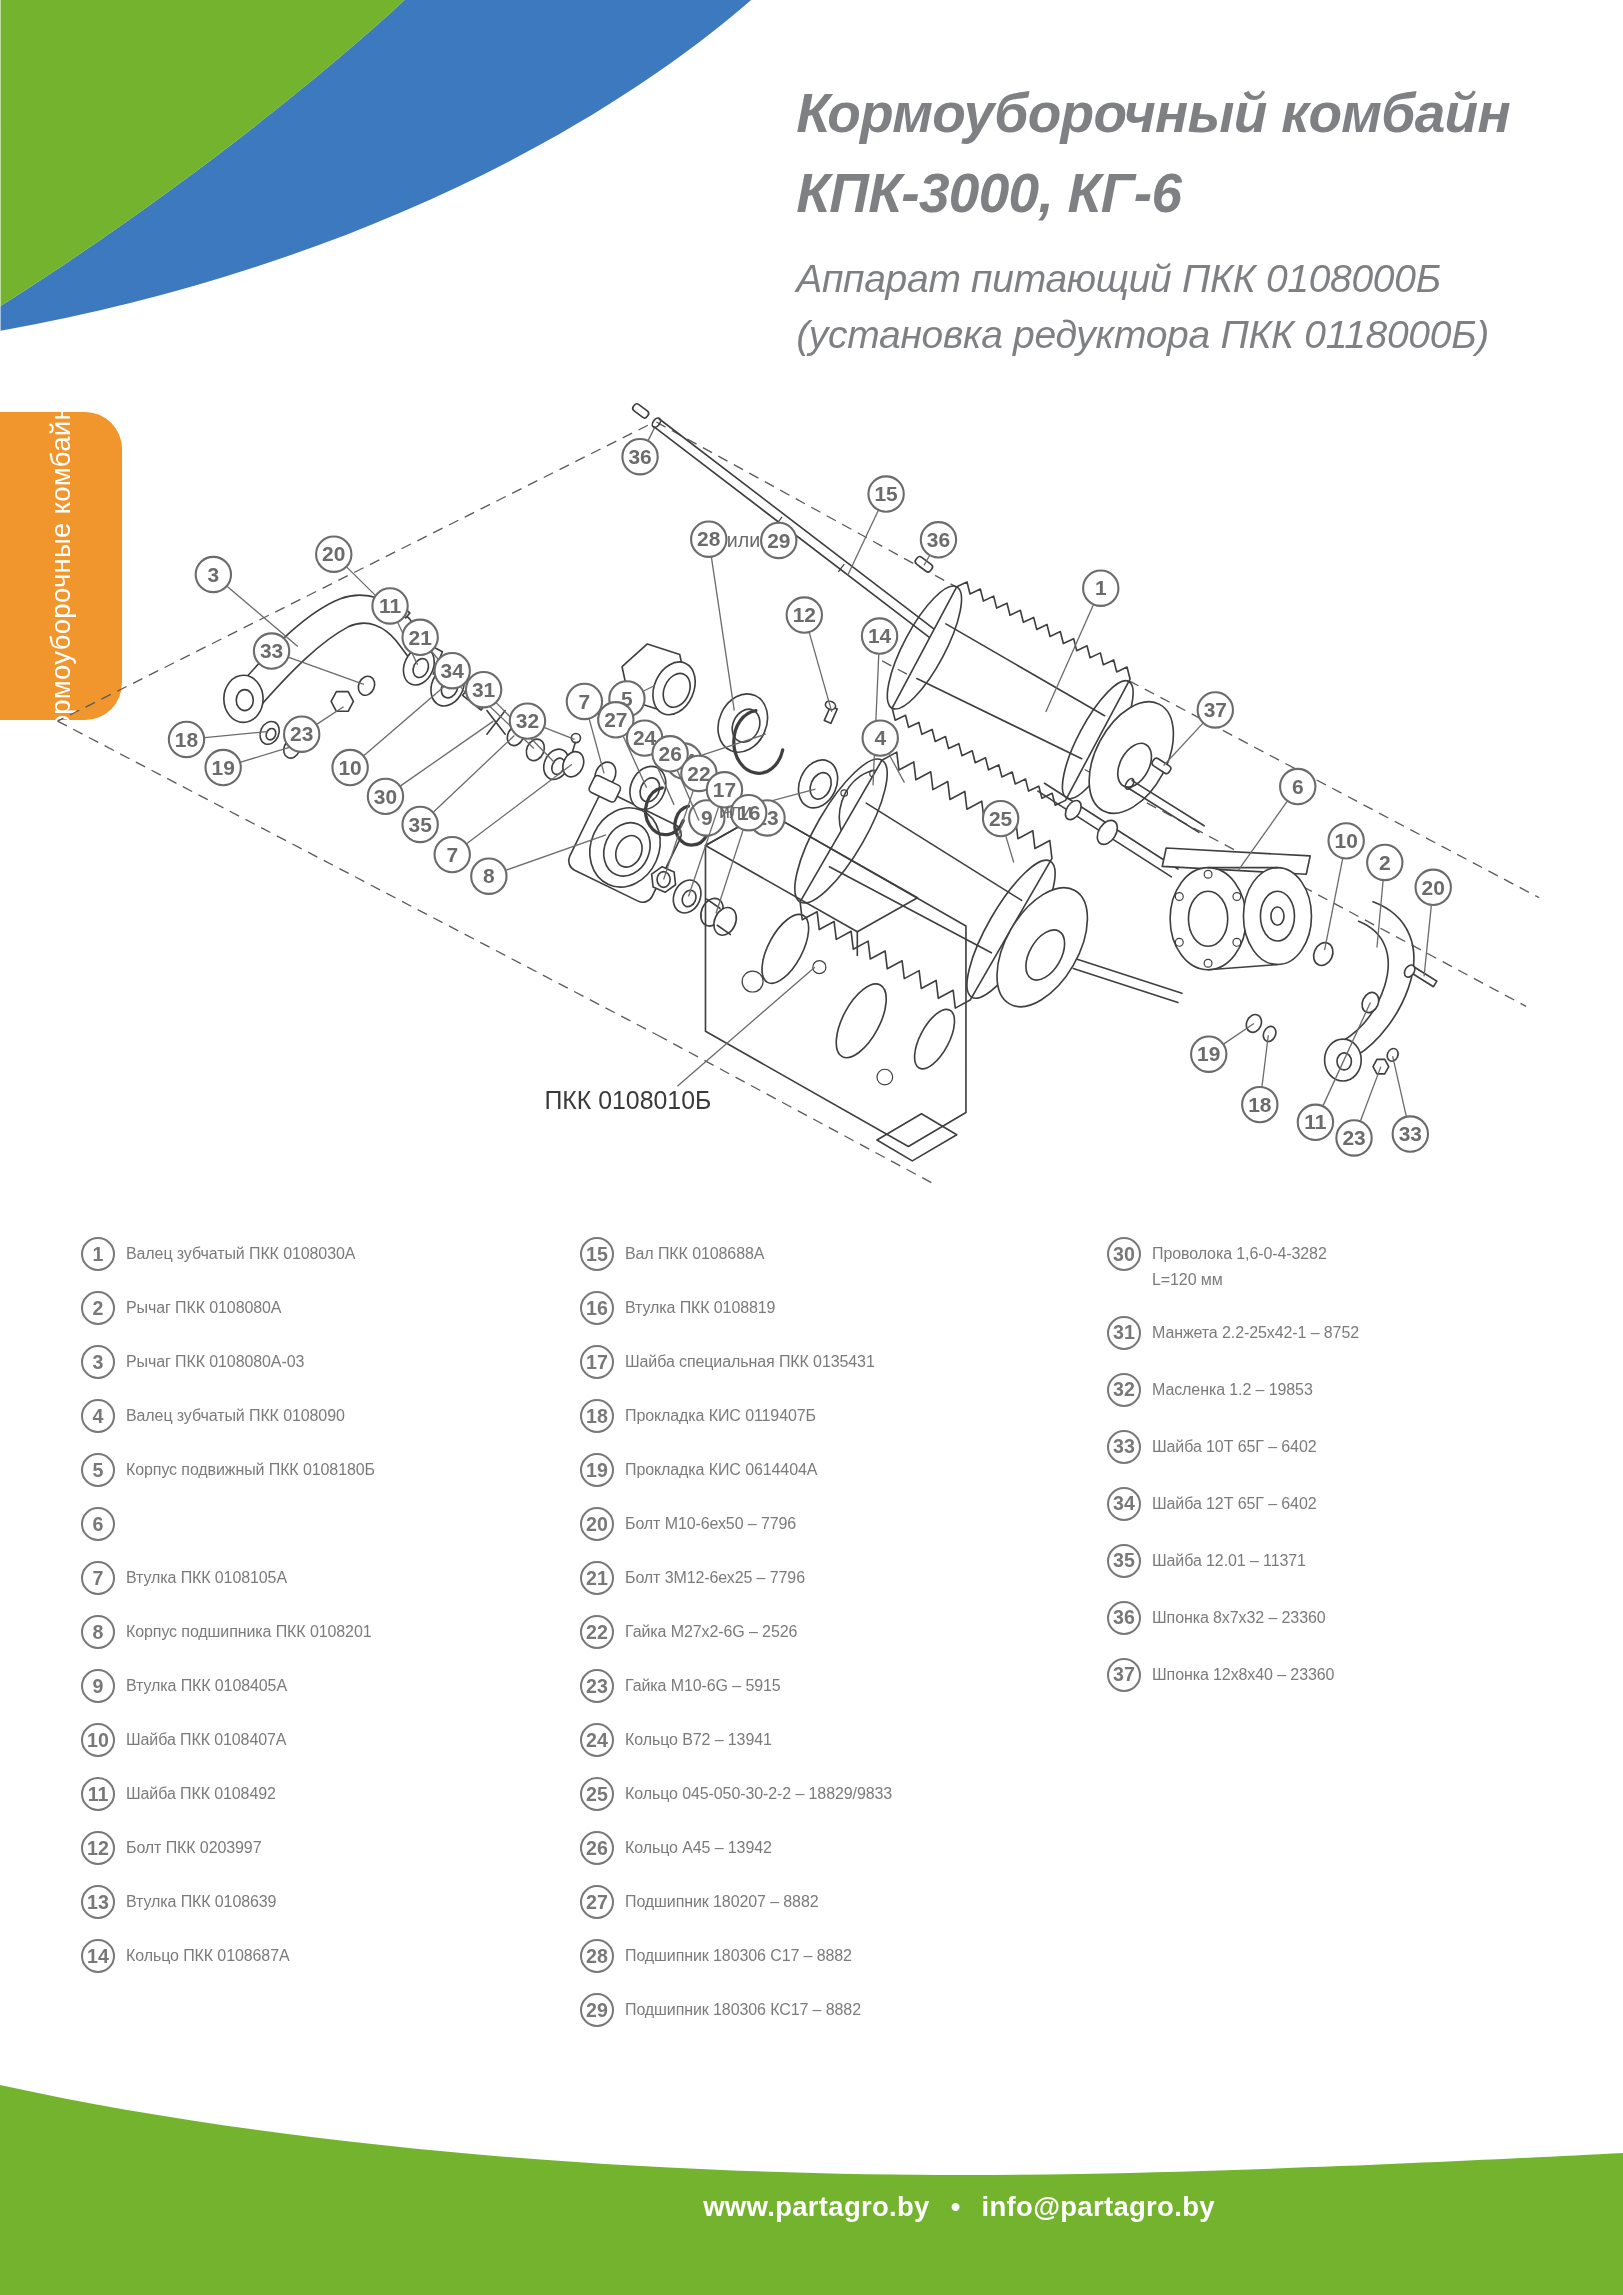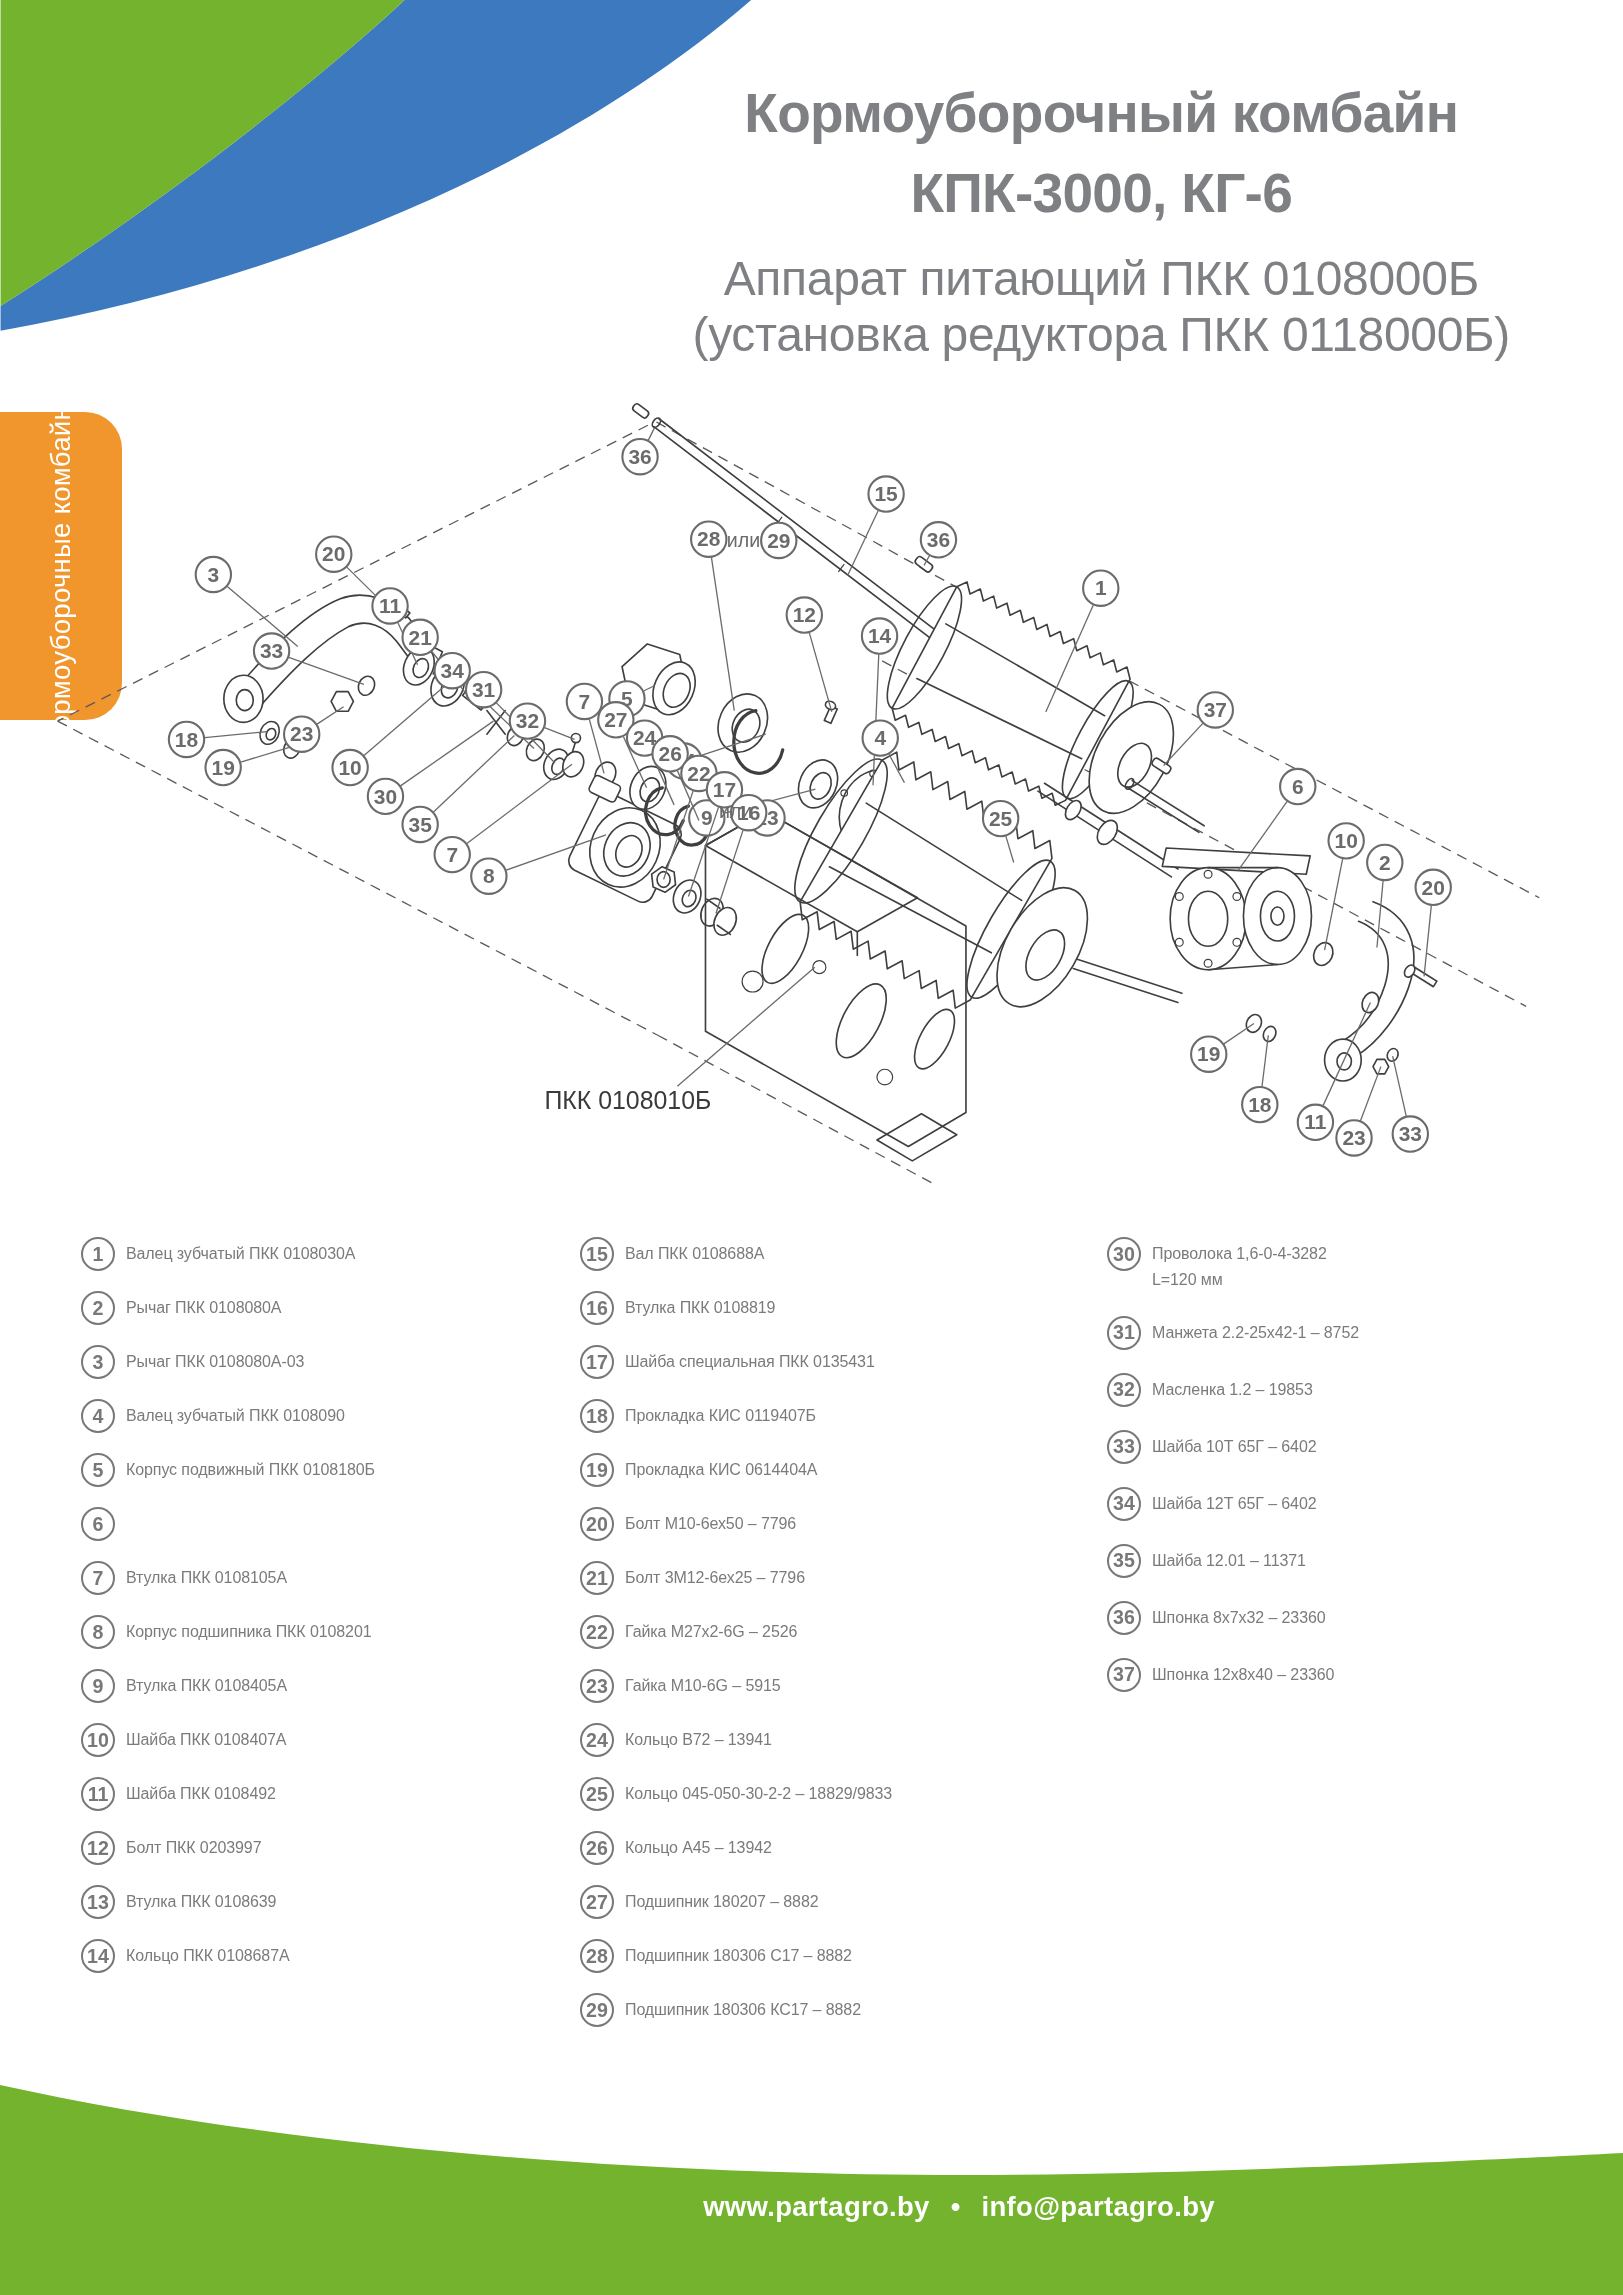--- a/index.html
+++ b/index.html
@@ -3,23 +3,23 @@
 <meta charset="utf-8">
 <style>
   html,body{margin:0;padding:0;}
   body{width:1623px;height:2295px;background:#ffffff;font-family:"Liberation Sans", sans-serif;}
   .page{position:relative;width:1623px;height:2295px;overflow:hidden;background:#fff;}
 
   
   .deco-top{position:absolute;left:0;top:0;width:753px;height:340px;}
 
   
-  .title-block{position:absolute;top:73px;right:113px;text-align:center;color:#7e8083;}
+  .title-block{position:absolute;top:73px;right:113px;text-align:left;color:#7e8083;font-style:italic;}
   .title-block .t1{font-size:55px;line-height:80px;font-weight:700;letter-spacing:-0.7px;}
-  .title-block .t2{font-size:48px;line-height:56px;font-weight:400;margin-top:17px;letter-spacing:-0.3px;}
+  .title-block .t2{font-size:39px;line-height:56px;font-weight:400;margin-top:17px;letter-spacing:-0.3px;}
 
   
   .side-tab{position:absolute;left:0;top:412px;width:122px;height:308px;background:#f0962d;
             border-radius:0 37px 37px 0;display:flex;align-items:center;justify-content:center;}
   .side-tab .vtext{writing-mode:vertical-rl;transform:rotate(180deg);color:#ffffff;font-size:27.5px;
             letter-spacing:0.3px;white-space:nowrap;}
 
   
   .diagram{position:absolute;left:0;top:353px;width:1623px;height:871px;}
   .diagram svg{display:block;}

